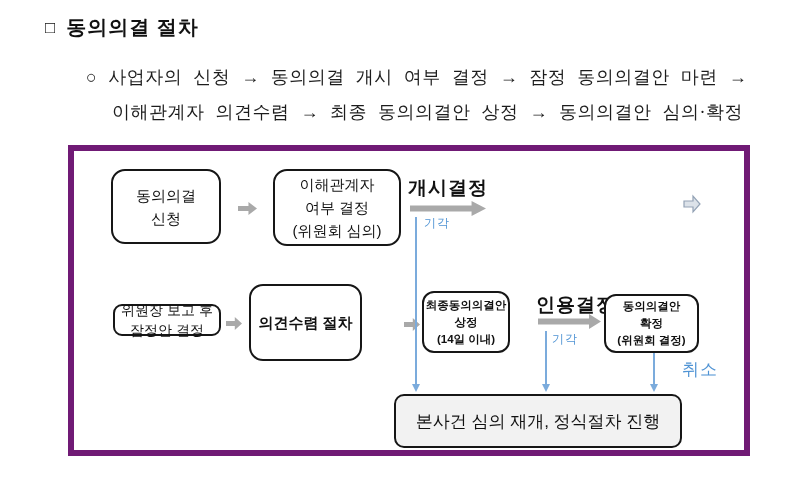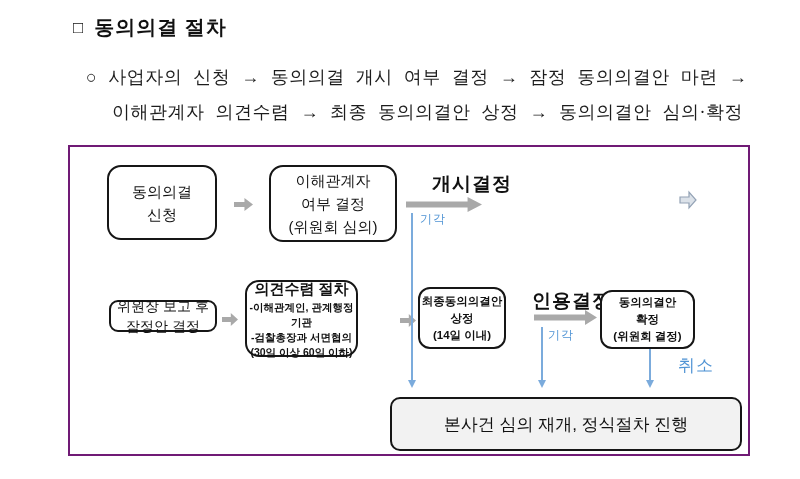--- a/index.html
+++ b/index.html
@@ -9,52 +9,52 @@
     --ink:#111111;
   }
   *{margin:0;padding:0;box-sizing:border-box;}
   body{
     width:800px;height:479px;background:#ffffff;position:relative;overflow:hidden;
     font-family:"Liberation Sans",sans-serif;color:var(--ink);
   }
   .abs{position:absolute;}
 
   
-  .page-title{left:73px;top:14px;font-size:20px;font-weight:bold;letter-spacing:1px;}
+  .page-title{left:45px;top:14px;font-size:20px;font-weight:bold;letter-spacing:1px;}
   .page-title .bullet{font-size:17px;margin-right:10px;position:relative;top:-1px;font-weight:normal;}
 
   
   .summary{
     left:86px;top:60px;width:700px;
     font-family:"Liberation Serif",serif;
     font-size:18px;line-height:35px;letter-spacing:0.5px;word-spacing:6px;color:#1c1c1c;
   }
   .summary .l2{margin-left:26px;}
 
   
-  .diagram{left:68px;top:145px;width:682px;height:311px;border:2px solid #701a75;background:#ffffff;}
+  .diagram{left:68px;top:145px;width:682px;height:311px;border:6px solid #701a75;background:#ffffff;}
 
   
   .fbox{
     position:absolute;border:2.5px solid #161616;border-radius:14px;background:#ffffff;
     display:flex;flex-direction:column;align-items:center;justify-content:center;
     text-align:center;white-space:pre-line;
   }
   .fs15{font-size:15px;line-height:23px;}
   .fs14{font-size:14px;line-height:20px;}
   .small-bold{font-size:11.5px;font-weight:bold;line-height:17px;}
 
   .box-apply   {left:37px; top:18px; width:110px;height:75px;}
   .box-open    {left:199px;top:18px; width:128px;height:77px;}
   .box-draft   {left:417px;top:15px; width:178px;height:78px;}
   .box-chair   {left:39px; top:153px;width:108px;height:32px;border-width:2px;border-radius:9px;}
   .box-opinion {left:175px;top:133px;width:113px;height:77px;}
   .box-final   {left:348px;top:140px;width:88px;height:62px;border-width:2px;border-radius:12px;}
   .box-confirm {left:530px;top:143px;width:95px; height:59px;border-width:2px;border-radius:12px;}
-  .box-resume  {left:320px;top:250px;width:352px;height:54px;background:#f2f2f2;border-radius:10px;font-size:17px;}
+  .box-resume  {left:320px;top:243px;width:288px;height:54px;background:#f2f2f2;border-radius:10px;font-size:17px;}
 
   .opinion-title{font-size:15px;font-weight:bold;line-height:22px;}
   .opinion-detail{font-size:10.5px;font-weight:bold;line-height:15px;white-space:pre-line;}
 
   
   .decision-label{position:absolute;font-size:19px;font-weight:bold;letter-spacing:1px;}
   .blue-word{position:absolute;font-size:12px;color:var(--blue);letter-spacing:1px;}
   .cancel-word{font-size:17px;}
 
   
@@ -91,39 +91,36 @@
 
   <div class="fbox fs15 box-apply">동의의결
 신청</div>
 
   <div class="block-arrow" style="left:164px;top:51px;width:19px;height:13px;"></div>
 
   <div class="fbox fs15 box-open">이해관계자
 여부 결정
 (위원회 심의)</div>
 
-  <div class="decision-label" style="left:334px;top:24px;margin-left:28px;">개시결정</div>
+  <div class="decision-label" style="left:334px;top:24px;">개시결정</div>
   <div class="big-arrow" style="left:336px;top:50px;width:76px;height:15px;"></div>
   <div class="blue-word" style="left:350px;top:64px;">기각</div>
 
 
   <svg class="abs" style="left:609px;top:43px;" width="18" height="20" viewBox="0 0 18 20">
     <path d="M1,7 L10,7 L10,2 L17,10 L10,18 L10,13 L1,13 Z" fill="#dce2e9" stroke="#93a2b5" stroke-width="1.2"></path>
   </svg>
 
   <div class="fbox fs14 box-chair">위원장 보고 후
 잠정안 결정</div>
 
   <div class="block-arrow" style="left:152px;top:166px;width:16px;height:13px;"></div>
 
   <div class="fbox box-opinion">
     <div class="opinion-title">의견수렴 절차</div>
-    <div class="opinion-detail">-이해관계인, 관계행정기관
--검찰총장과 서면협의
-(30일 이상 60일 이하)</div>
   </div>
 
   <div class="block-arrow" style="left:330px;top:167px;width:16px;height:13px;"></div>
 
   <div class="fbox small-bold box-final">최종동의의결안 상정
 (14일 이내)</div>
 
   <div class="decision-label" style="left:462px;top:141px;">인용결정</div>
   <div class="big-arrow" style="left:464px;top:163px;width:63px;height:15px;"></div>
   <div class="blue-word" style="left:478px;top:180px;">기각</div>

